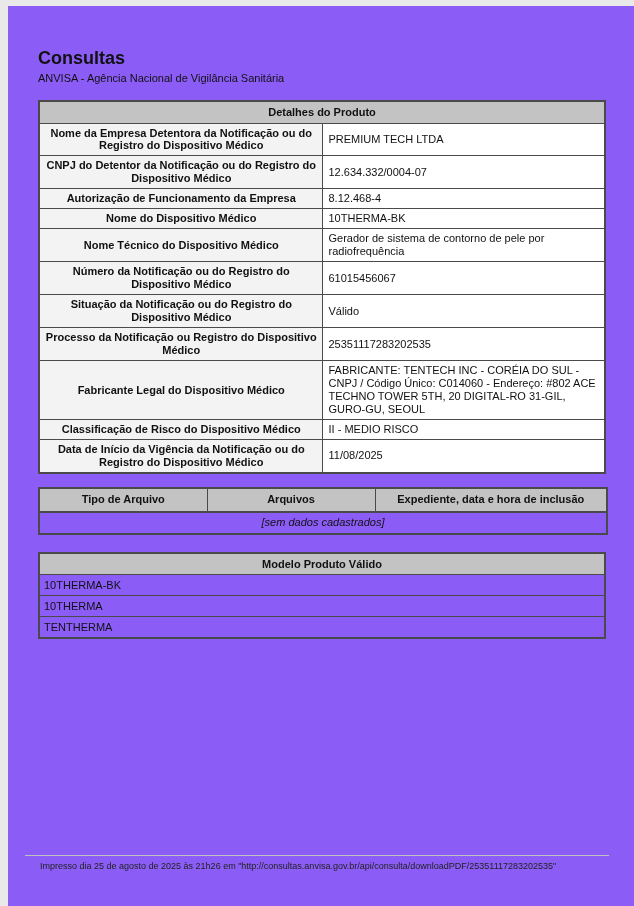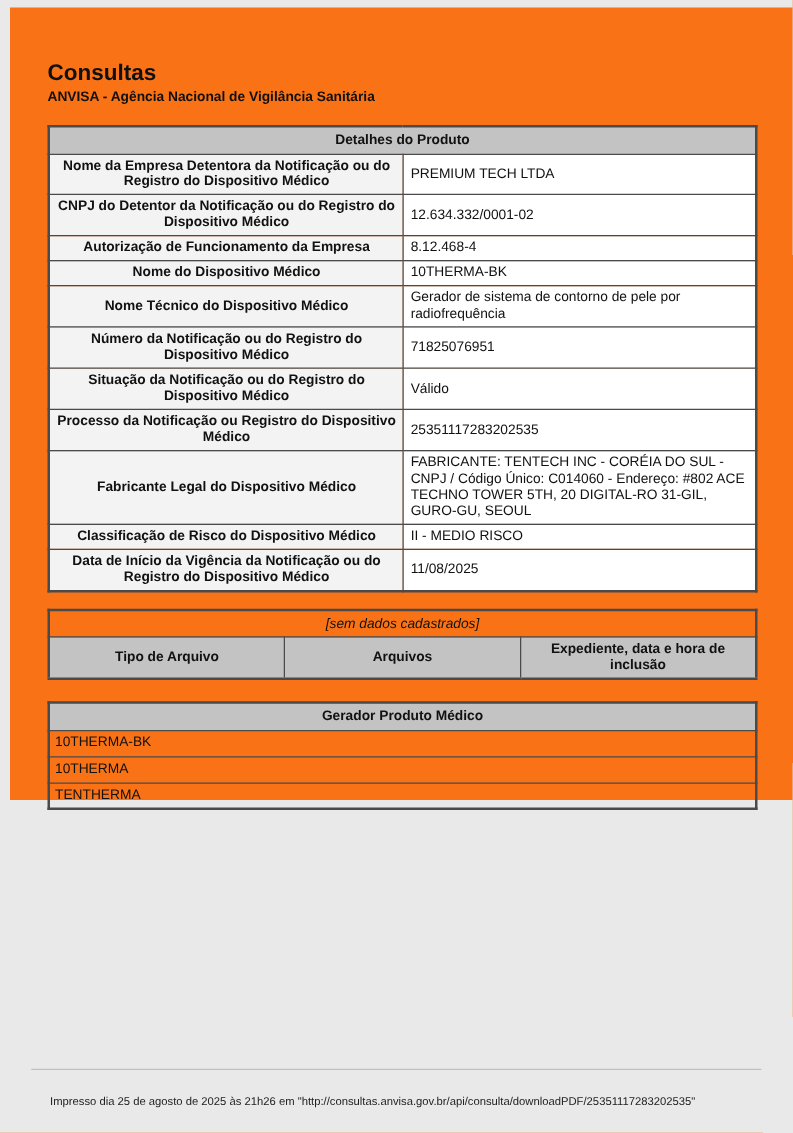--- a/index.html
+++ b/index.html
@@ -6,35 +6,35 @@
   html, body {
     margin: 0; padding: 0;
     width: 634px; height: 906px;
     background: #e9e9e9;
     font-family: "Liberation Sans", sans-serif;
     overflow: hidden;
   }
   .page {
     position: absolute;
     left: 8px; top: 6px;
-    width: 626px; height: 634px;
-    background: #f97316;
+    width: 626px; height: 900px;
+    background: #8b5cf6;
   }
   .content {
     padding: 42px 28px 0 30px;
   }
   .doc-title {
     font-size: 18px;
     font-weight: bold;
     color: #111;
     margin: 0 0 3px 0;
   }
   .doc-subtitle {
     font-size: 11px;
-    font-weight: bold;
+    font-weight: normal;
     color: #111;
     margin: 0 0 16px 0;
   }
   table {
     width: 568px;
     border-collapse: collapse;
     table-layout: fixed;
     padding-left: 42px;
   }
   table.grid {
@@ -89,21 +89,21 @@
     text-align: left;
     height: 21px;
     padding-left: 4px;
   }
   .footer {
     position: absolute;
     left: 17px;
     top: 849px;
     width: 584px;
     border-top: 1px solid #c0c0c0;
-    padding: 20px 0 0 15px;
+    padding: 5px 0 0 15px;
     font-size: 9px;
     color: #222;
   }
 </style>
 </head>
 <body>
 
 <div class="page">
   <div class="content">
 
@@ -114,37 +114,37 @@
       <tbody>
           <tr>
         <th class="table-title" colspan="2">Detalhes do Produto</th>
       </tr>
       <tr>
         <th class="row-label">Nome da Empresa Detentora da Notificação ou do Registro do Dispositivo Médico</th>
         <td class="row-value">PREMIUM TECH LTDA</td>
       </tr>
       <tr>
         <th class="row-label">CNPJ do Detentor da Notificação ou do Registro do Dispositivo Médico</th>
-        <td class="row-value">12.634.332/0001-02</td>
+        <td class="row-value">12.634.332/0004-07</td>
       </tr>
       <tr>
         <th class="row-label">Autorização de Funcionamento da Empresa</th>
         <td class="row-value">8.12.468-4</td>
       </tr>
       <tr>
         <th class="row-label">Nome do Dispositivo Médico</th>
         <td class="row-value">10THERMA-BK</td>
       </tr>
       <tr>
         <th class="row-label">Nome Técnico do Dispositivo Médico</th>
         <td class="row-value">Gerador de sistema de contorno de pele por radiofrequência</td>
       </tr>
       <tr>
         <th class="row-label">Número da Notificação ou do Registro do Dispositivo Médico</th>
-        <td class="row-value">71825076951</td>
+        <td class="row-value">61015456067</td>
       </tr>
       <tr>
         <th class="row-label">Situação da Notificação ou do Registro do Dispositivo Médico</th>
         <td class="row-value">Válido</td>
       </tr>
       <tr>
         <th class="row-label">Processo da Notificação ou Registro do Dispositivo Médico</th>
         <td class="row-value">25351117283202535</td>
       </tr>
       <tr>
@@ -158,34 +158,34 @@
       <tr>
         <th class="row-label">Data de Início da Vigência da Notificação ou do Registro do Dispositivo Médico</th>
         <td class="row-value">11/08/2025</td>
       </tr>
     </tbody>
       </table>
 
     <table class="grid files">
       <tbody>
           <tr>
-        <td class="empty-row" colspan="3">[sem dados cadastrados]</td>
-      </tr>
-      <tr>
         <th class="col-header col-1">Tipo de Arquivo</th>
         <th class="col-header col-2">Arquivos</th>
         <th class="col-header col-3">Expediente, data e hora de inclusão</th>
       </tr>
+      <tr>
+        <td class="empty-row" colspan="3">[sem dados cadastrados]</td>
+      </tr>
     </tbody>
       </table>
 
     <table class="grid models">
       <tbody>
           <tr>
-        <th class="table-title">Gerador Produto Médico</th>
+        <th class="table-title">Modelo Produto Válido</th>
       </tr>
       <tr>
         <td class="model-cell">10THERMA-BK</td>
       </tr>
       <tr>
         <td class="model-cell">10THERMA</td>
       </tr>
       <tr>
         <td class="model-cell">TENTHERMA</td>
       </tr>

